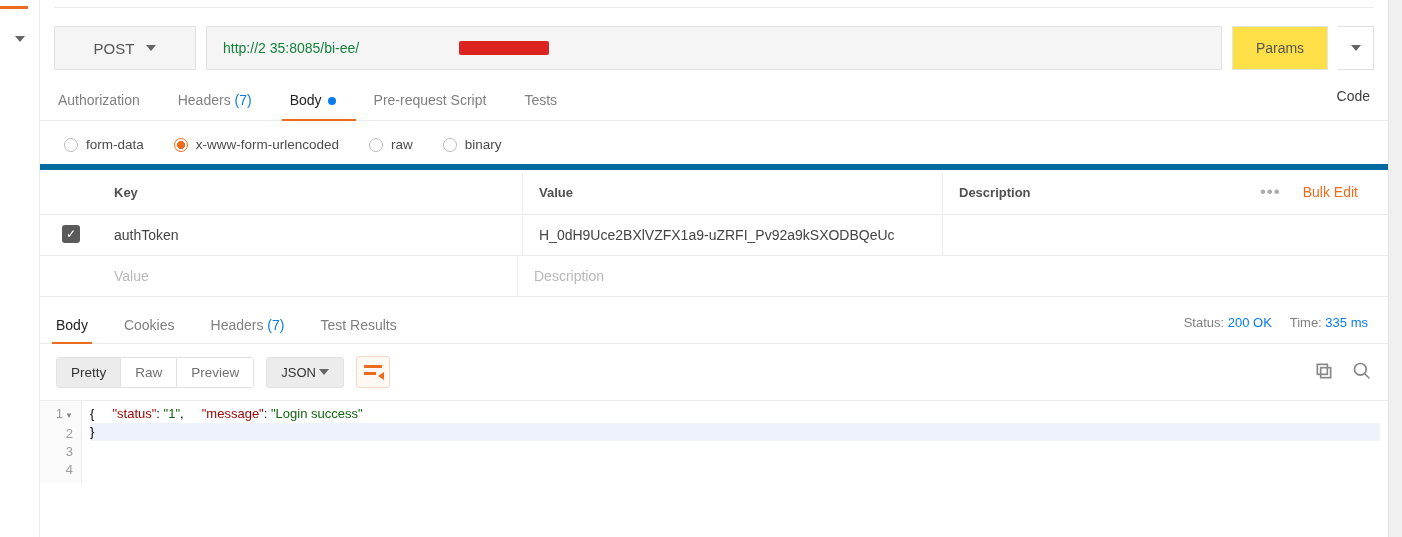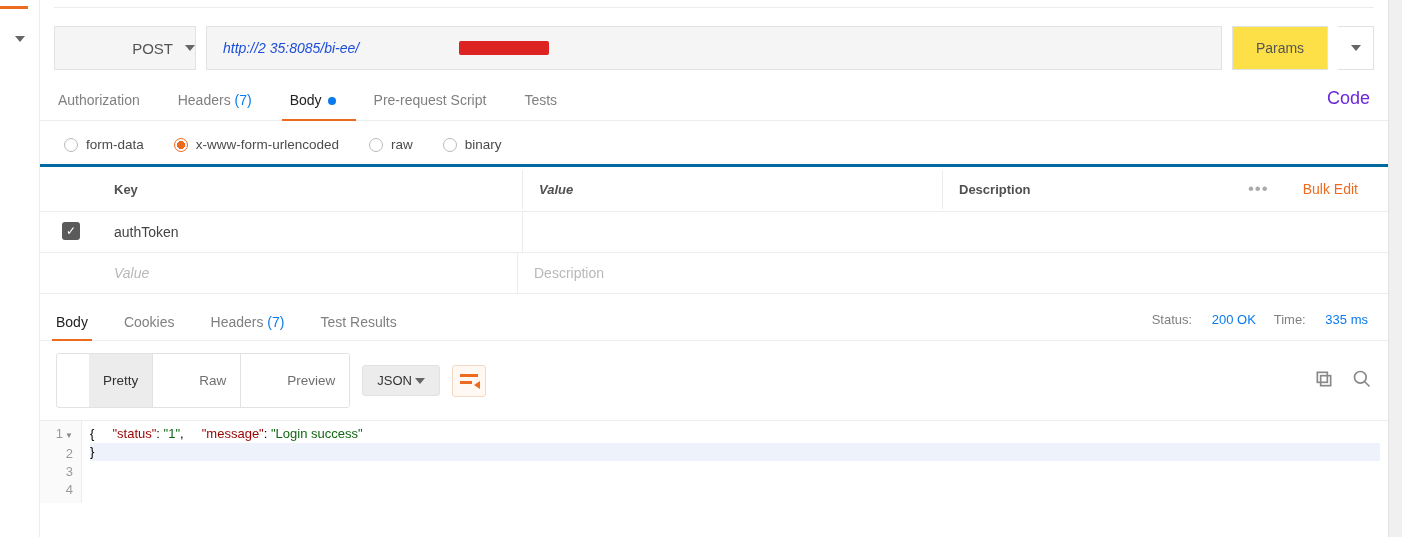--- a/index.html
+++ b/index.html
@@ -3,60 +3,60 @@
 <meta charset="utf-8">
 <style>
 * { box-sizing: border-box; margin: 0; padding: 0; font-family: -apple-system, BlinkMacSystemFont, "Segoe UI", Arial, sans-serif; }
 body { background: #fff; font-size: 13px; color: #808080; width: 1402px; height: 537px; overflow: hidden; }
 .page { display: flex; height: 100%; }
 .left-rail { width: 40px; border-right: 1px solid #ececec; padding-top: 36px; display:flex; flex-direction:column; align-items:center; }
 .left-rail span { font-size: 11px; color:#888; display:flex; align-items:center; gap:2px;}
 .main { flex:1; display:flex; flex-direction:column; }
 .top-tabs { height: 8px; border-bottom: 1px solid #ececec; margin: 0 14px 8px 14px; }
 .req-row { display:flex; gap:10px; padding: 10px 14px 12px 14px; align-items:center; }
-.method-dd { width: 142px; height: 44px; background:#f5f5f5; border:1px solid #e2e2e2; display:flex; align-items:center; justify-content:flex-end; gap:12px; color:#555; font-size:15px; }
-.url-input { flex:1; height:44px; background:#f5f5f5; border:1px solid #e2e2e2; padding:0 16px; font-size:14px; color:#1d4ed8; display:flex; align-items:center; position:relative;font-style:italic; }
+.method-dd { width: 142px; height: 44px; background:#f5f5f5; border:1px solid #e2e2e2; display:flex; align-items:center; justify-content:center; gap:12px; color:#555; font-size:15px; }
+.url-input { flex:1; height:44px; background:#f5f5f5; border:1px solid #e2e2e2; padding:0 16px; font-size:14px; color:#15803d; display:flex; align-items:center; position:relative; }
 .redact { position:absolute; left:252px; top:14px; width:90px; height:14px; background:#d22; border-radius:2px; }
 .params-btn { width:96px; height:44px; border:1px solid #e2e2e2; background:#fde047; color:#555; font-size:14px; display:flex; align-items:center; justify-content:center; }
 .send-btn { width:120px; height:44px; background:#097bed; color:#fff; font-size:15px; display:flex; align-items:center; justify-content:center; }
 .send-dd { width:36px; height:44px; background:#097bed; border-left:1px solid rgba(255,255,255,.25); display:flex; align-items:center; justify-content:center; }
 .save-btn { width:72px; height:44px; border:1px solid #e2e2e2; background:#fff; color:#555; font-size:14px; display:flex; align-items:center; justify-content:center; }
 .save-dd { width:36px; height:44px; border:1px solid #e2e2e2; border-left:none; background:#fff; display:flex; align-items:center; justify-content:center; }
 .chev { display:inline-block; border-left:5px solid transparent; border-right:5px solid transparent; border-top:6px solid #666; }
 .chev.white { border-top-color:#fff; }
 .req-tabs { display:flex; gap:34px; padding: 4px 16px 0 16px; border-bottom:1px solid #ececec; font-size:14px; color:#808080; position:relative; }
 .req-tab { padding: 6px 2px 12px 2px; position:relative; }
 .req-tab.active { color:#222; }
 .req-tab.active::after { content:""; position:absolute; left:-6px; right:-18px; bottom:-1px; height:2px; background:#ed6b1f; }
 .tab-count { color:#097bed; }
 .dot { display:inline-block; width:8px; height:8px; background:#097bed; border-radius:50%; margin-left:6px; vertical-align:middle; }
-.code-link { position:absolute; right:18px; top:6px; color:#6d28d9; font-size:18px; }
+.code-link { position:absolute; right:18px; top:6px; color:#404040; font-size:14px; }
 .body-types { display:flex; gap:30px; padding:16px 24px 12px 24px; align-items:center; font-size:13.5px; color:#4b4b4b; }
 .radio { width:14px; height:14px; border:1px solid #bbb; border-radius:50%; display:inline-block; margin-right:8px; vertical-align:-3px; }
 .radio.checked { border-color:#ed6b1f; background: radial-gradient(circle, #ed6b1f 0 45%, #fff 50%); }
-.kv-head { display:flex; border-top:3px solid #0369a1; border-bottom:1px solid #ececec; color:#505050; font-size:13px; font-weight:600; align-items:center; }
+.kv-head { display:flex; border-top:6px solid #0369a1; border-bottom:1px solid #ececec; color:#505050; font-size:13px; font-weight:600; align-items:center; }
 .col-chk { width:58px; }
 .col-key { flex:0 0 425px; padding:12px 16px; border-right:1px solid #ececec; }
-.col-val { flex:0 0 420px; padding:12px 16px; border-right:1px solid #ececec;font-style:italic; }
+.col-val { flex:0 0 420px; padding:12px 16px; border-right:1px solid #ececec; }
 .col-desc { flex:1; padding:12px 16px; display:flex; align-items:center; }
 .kv-row { display:flex; border-bottom:1px solid #ececec; font-size:14px; color:#444; }
 .kv-row .col-key,.kv-row .col-val,.kv-row .col-desc { font-weight:normal; }
 .kv-row.placeholder .col-key,.kv-row.placeholder .col-val,.kv-row.placeholder .col-desc { color:#b8b8b8; }
 .chk { width:18px; height:18px; background:#5a5a5a; border-radius:3px; display:inline-flex; align-items:center; justify-content:center; margin-left:22px; margin-top:10px; color:#fff; font-size:12px; }
 .bulk { color:#ed6b1f; font-weight:normal; margin-left:auto; margin-right:14px; font-size:14px; }
 .dots { color:#aaa; letter-spacing:1px; margin-right:18px; font-size:17px; }
 .resp-tabs { display:flex; gap:36px; padding:14px 16px 0 16px; margin-top:6px; border-bottom:1px solid #ececec; font-size:14px; color:#808080; position:relative; }
 .resp-tab { padding:0 0 10px 0; }
 .resp-tab.active { color:#222; position:relative; }
 .resp-tab.active::after { content:""; position:absolute; left:-4px; right:-4px; bottom:-1px; height:2px; background:#ed6b1f; }
 .resp-meta { position:absolute; right:20px; top:12px; font-size:13px; color:#808080; }
-.resp-meta .v { color:#097bed; margin-left:16px; }
+.resp-meta .v { color:#097bed; margin-left:0; }
 .toolbar { display:flex; gap:12px; padding:12px 16px; align-items:center; }
 .tb-group { display:flex; border:1px solid #e2e2e2; border-radius:3px; overflow:hidden; }
-.tb-btn { padding:19px 14px; font-size:13.5px; color:#707070; border-right:1px solid #e2e2e2; background:#fff;margin-left:32px; }
+.tb-btn { padding:7px 14px; font-size:13.5px; color:#707070; border-right:1px solid #e2e2e2; background:#fff; }
 .tb-btn:last-child { border-right:none; }
 .tb-btn.active { color:#333; background:#ececec; }
 .json-dd { display:flex; align-items:center; gap:3px; background:#ececec; border:1px solid #e2e2e2; padding:7px 14px; color:#333; border-radius:3px; }
 .wrap-btn { width:34px; height:32px; background:#fff8f3; border:1px solid #f3d9c4; border-radius:3px; display:flex; align-items:center; justify-content:center; }
 .wrap-icon { width:18px; height:14px; position:relative; }
 .wrap-icon::before { content:""; position:absolute; top:0; left:0; right:0; height:3px; background:#ed6b1f; }
 .wrap-icon::after { content:""; position:absolute; top:7px; left:0; width:12px; height:3px; background:#ed6b1f; }
 .wrap-icon span { position:absolute; top:7px; right:-2px; width:0; height:0; border-top:4px solid transparent; border-bottom:4px solid transparent; border-right:6px solid #ed6b1f; }
 .tb-right { margin-left:auto; display:flex; gap:18px; color:#888; }
 .tb-right svg { width:20px; height:20px; }
@@ -119,27 +119,28 @@
       <label><span class="radio"></span><span>binary</span></label>
     </div>
 
     <div class="kv-head">
       <div class="col-chk"></div>
       <div class="col-key">Key</div>
       <div class="col-val">Value</div>
       <div class="col-desc">
         <span>Description</span>
         <span class="dots bulk" style="margin-left:auto;color:#aaa">•••</span>
-        <span class="bulk" style="margin-left:16px">Bulk Edit</span>
+        <span class="bulk" style="margin-left:4px">Bulk Edit</span>
       </div>
     </div>
 
     <div class="kv-row">
       <div class="col-chk"><span class="chk">✓</span></div>
       <div class="col-key">authToken</div>
+      <div class="col-val">H_0dH9Uce2BXlVZFX1a9-uZRFI_Pv92a9kSXODBQeUc</div>
       <div class="col-desc"></div>
     </div>
 
     <div class="kv-row placeholder">
       <div class="col-chk"></div>
       <div class="col-val">Value</div>
       <div class="col-desc">Description</div>
     </div>
 
     <div class="resp-tabs">

